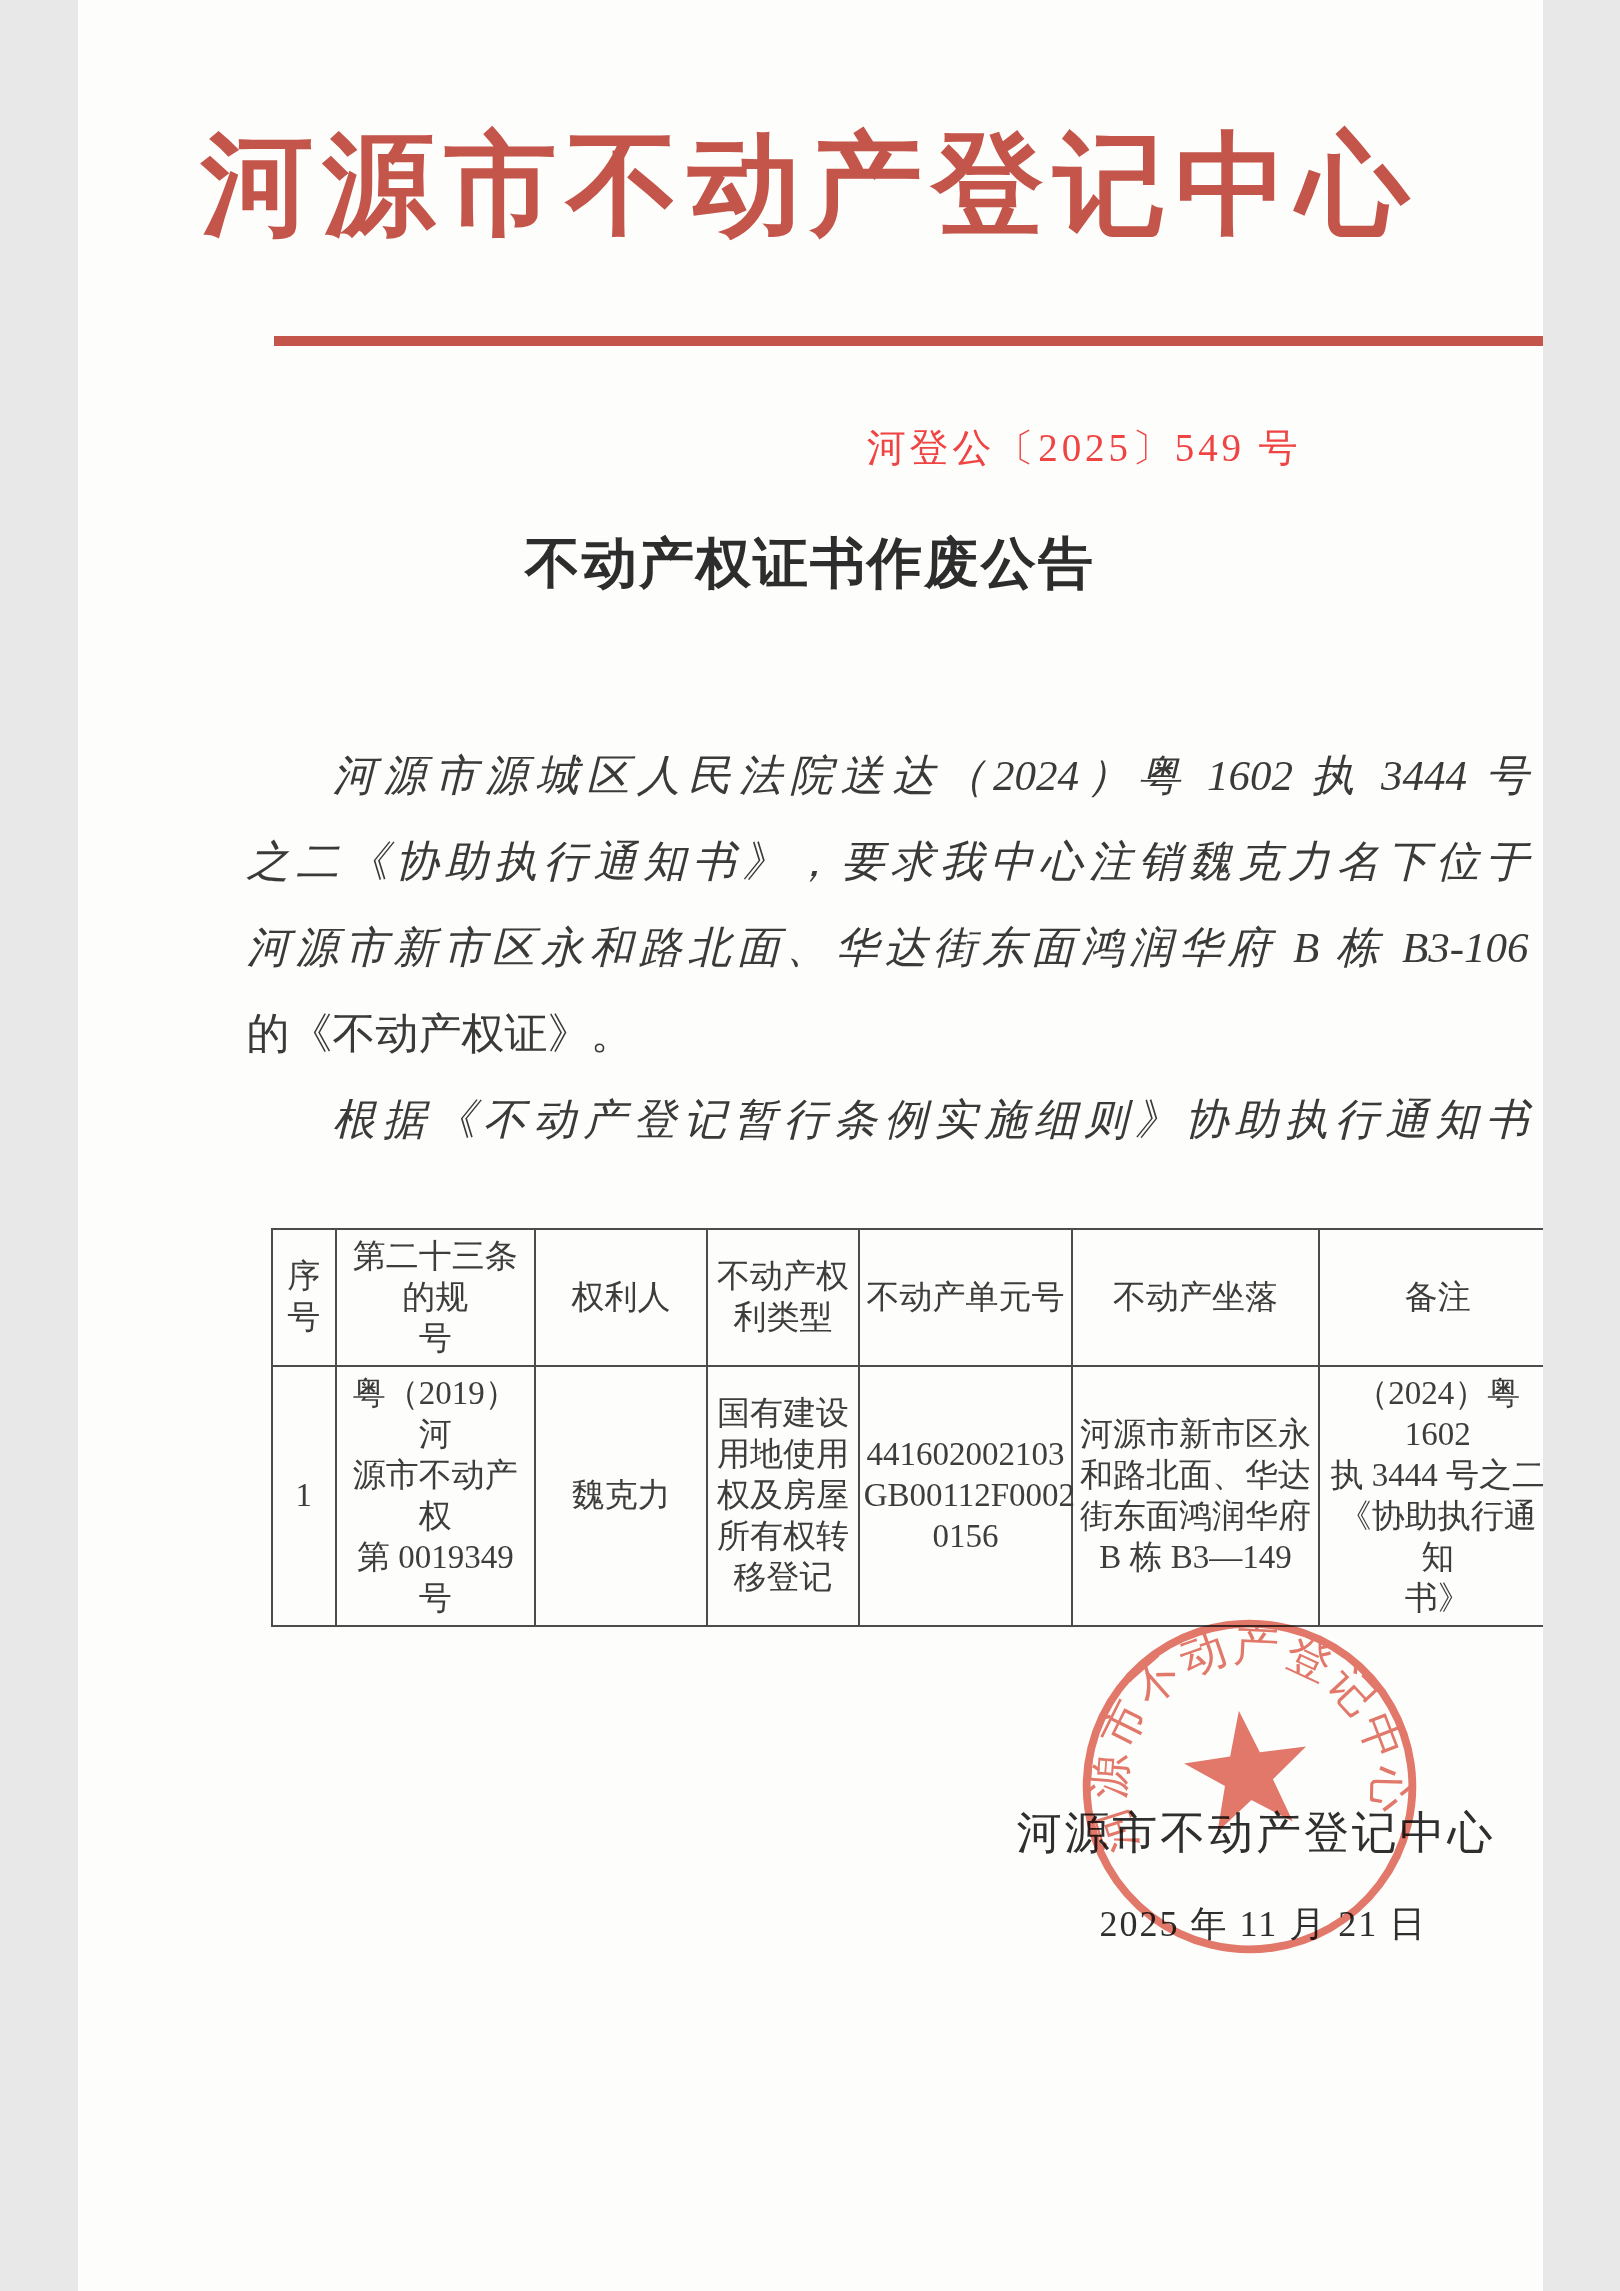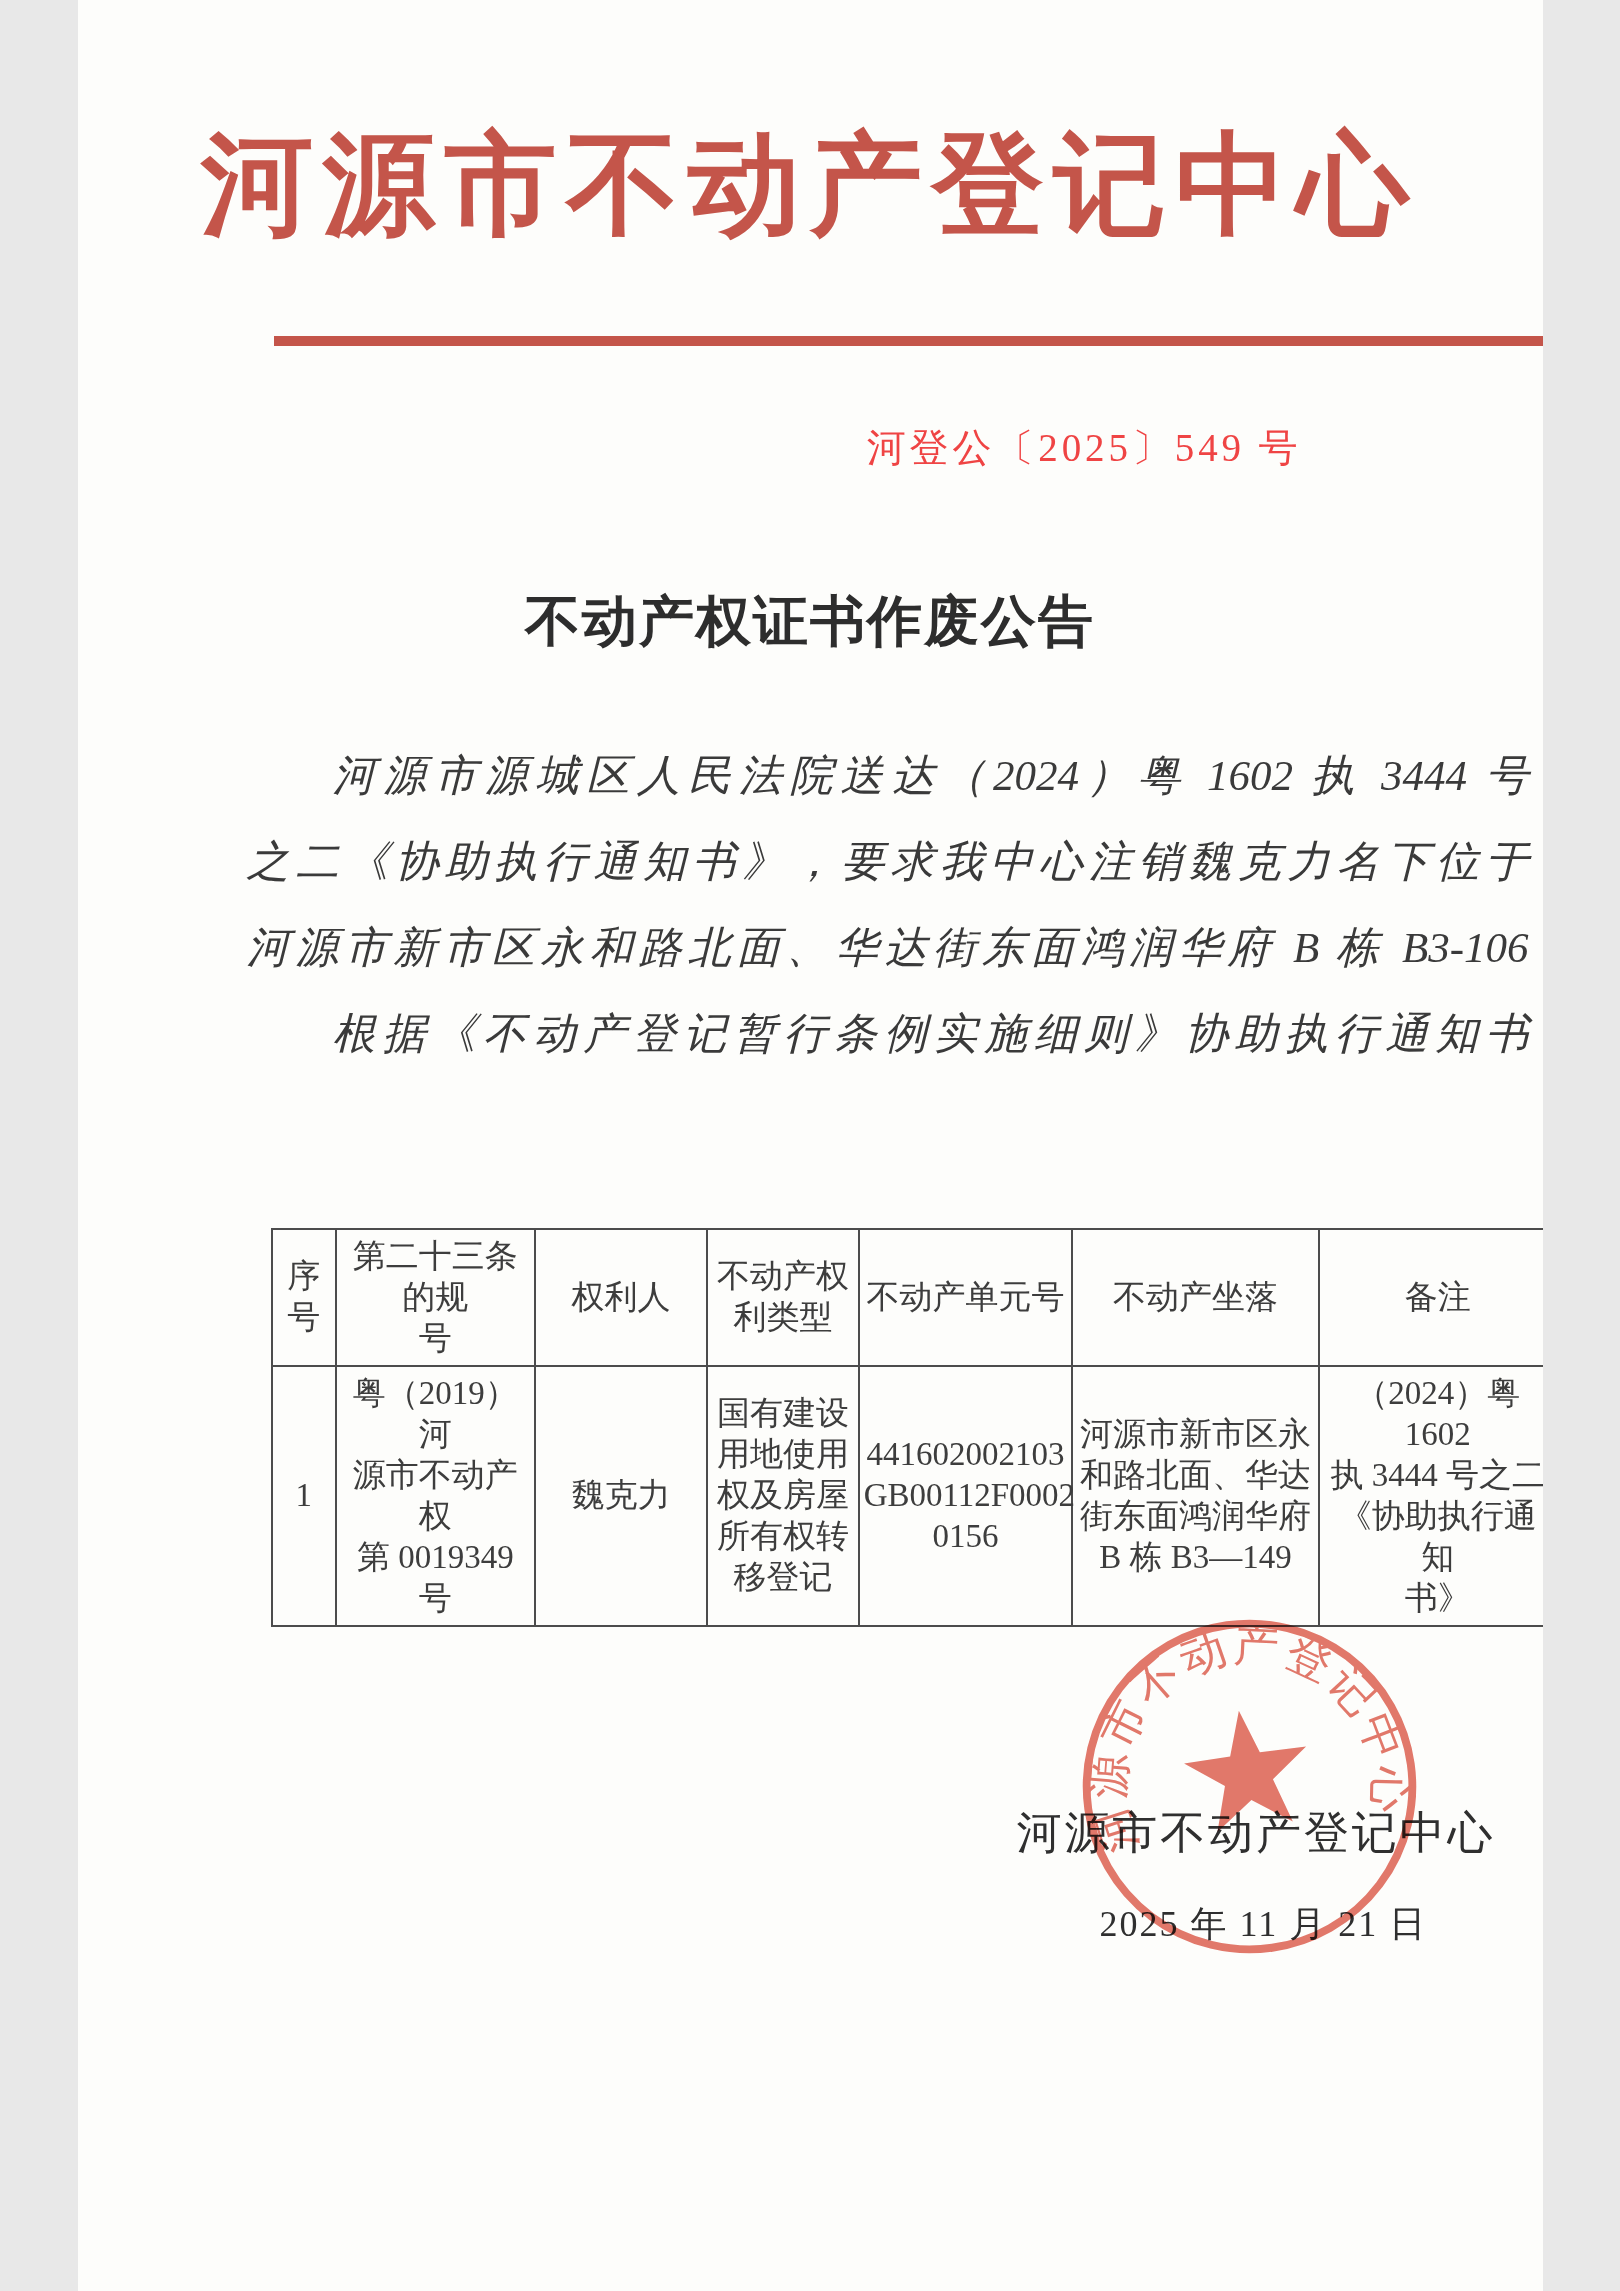--- a/index.html
+++ b/index.html
@@ -25,21 +25,21 @@
     position:absolute; top:336px; left:196px;
     width:1308px; height:9.8px;
     background:#c4554a;
   }
   .doc-number {
     position:absolute; top:421px; right:241px;
     font-size:39px; letter-spacing:3.9px;
     color:#ef4444; white-space:nowrap;text-align:center;
   }
   .doc-title {
-    position:absolute; top:585px; left:0; width:100%;
+    position:absolute; top:527px; left:0; width:100%;
     text-align:center;
     font-size:55px; font-weight:bold; letter-spacing:2px;
     color:#2d2d2d; white-space:nowrap;
   }
   .body-text {
     position:absolute; top:733px; left:169px; width:1282px;
     font-size:43px; color:#3a3a3a;
   }
   .body-text .line { line-height:86px; height:86px; white-space:nowrap; }
   .body-text .line.fill { white-space:normal; text-align:justify; text-align-last:justify;font-style:italic; }
@@ -86,20 +86,21 @@
   <div class="red-rule"></div>
 
   <div class="doc-number">河登公〔2025〕549 号</div>
 
   <div class="doc-title">不动产权证书作废公告</div>
 
   <div class="body-text">
     <div class="line fill indent">河源市源城区人民法院送达（2024）粤 1602 执 3444 号</div>
     <div class="line fill">之二《协助执行通知书》，要求我中心注销魏克力名下位于</div>
     <div class="line fill">河源市新市区永和路北面、华达街东面鸿润华府 B 栋 B3-106</div>
+    <div class="line">的《不动产权证》。</div>
     <div class="line fill indent">根据《不动产登记暂行条例实施细则》协助执行通知书</div>
   </div>
 
   <table class="notice-table">
     <colgroup>
       <col style="width:5%">
       <col style="width:15.5%">
       <col style="width:13.4%">
       <col style="width:11.8%">
       <col style="width:16.6%">

